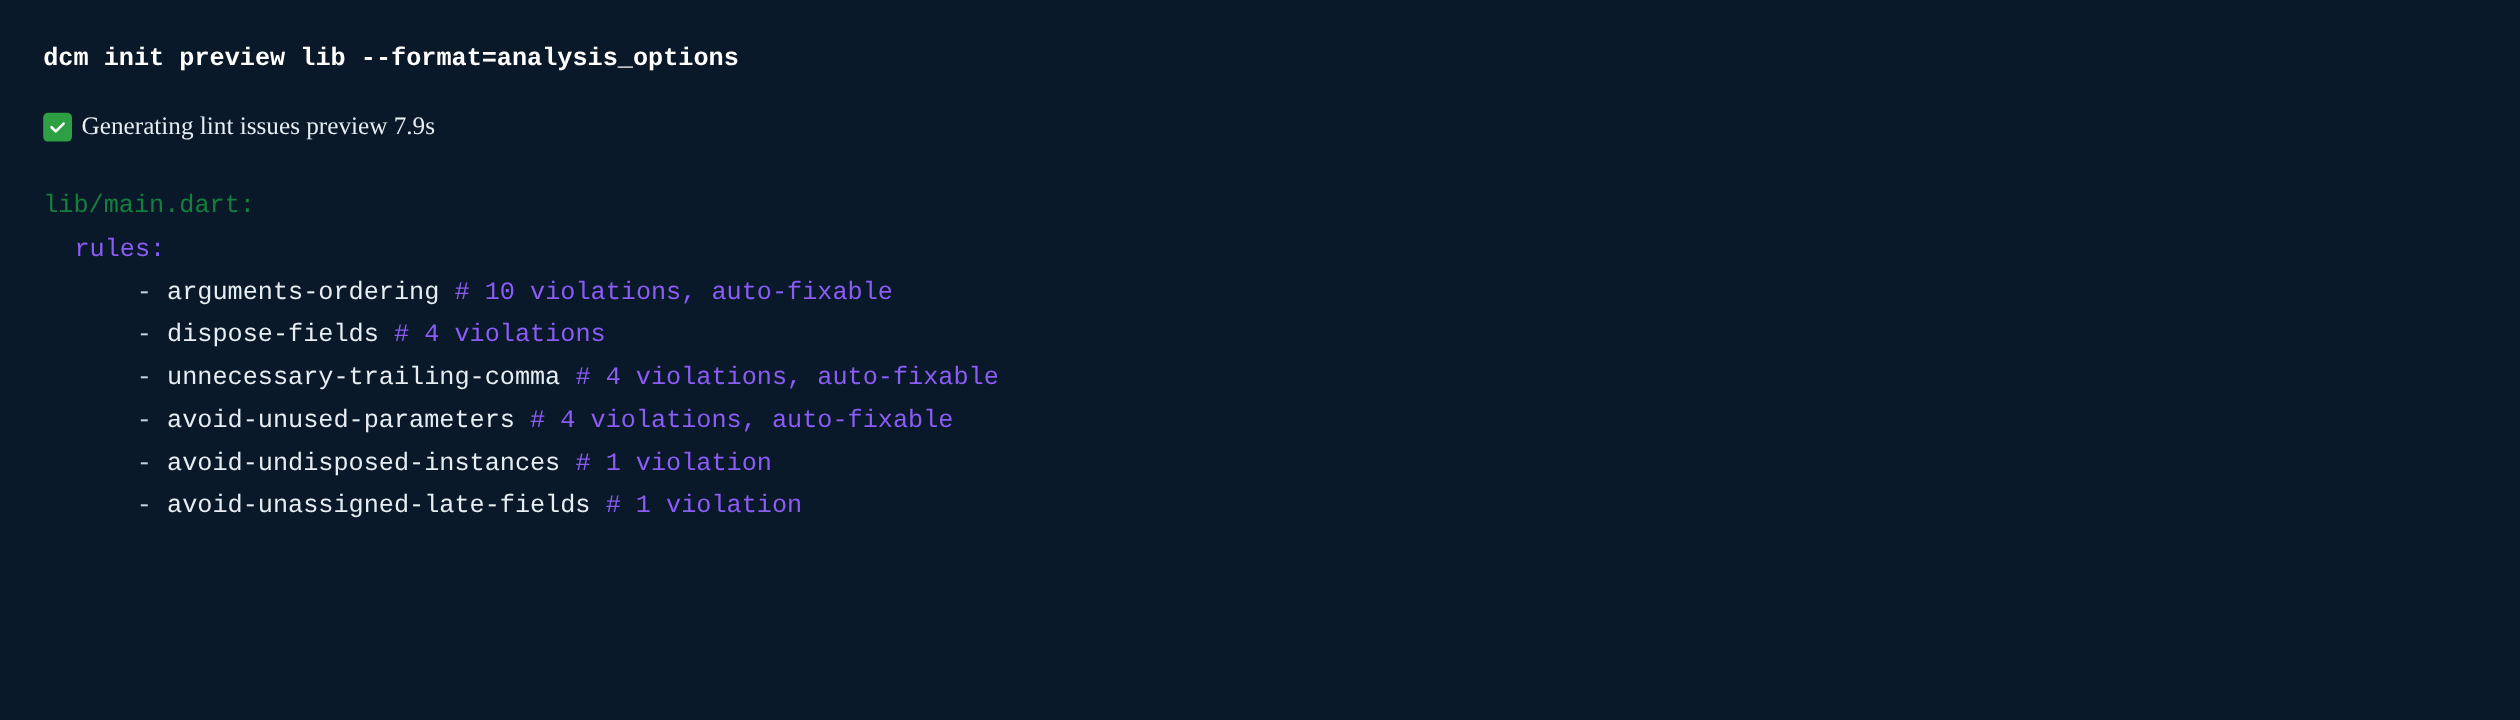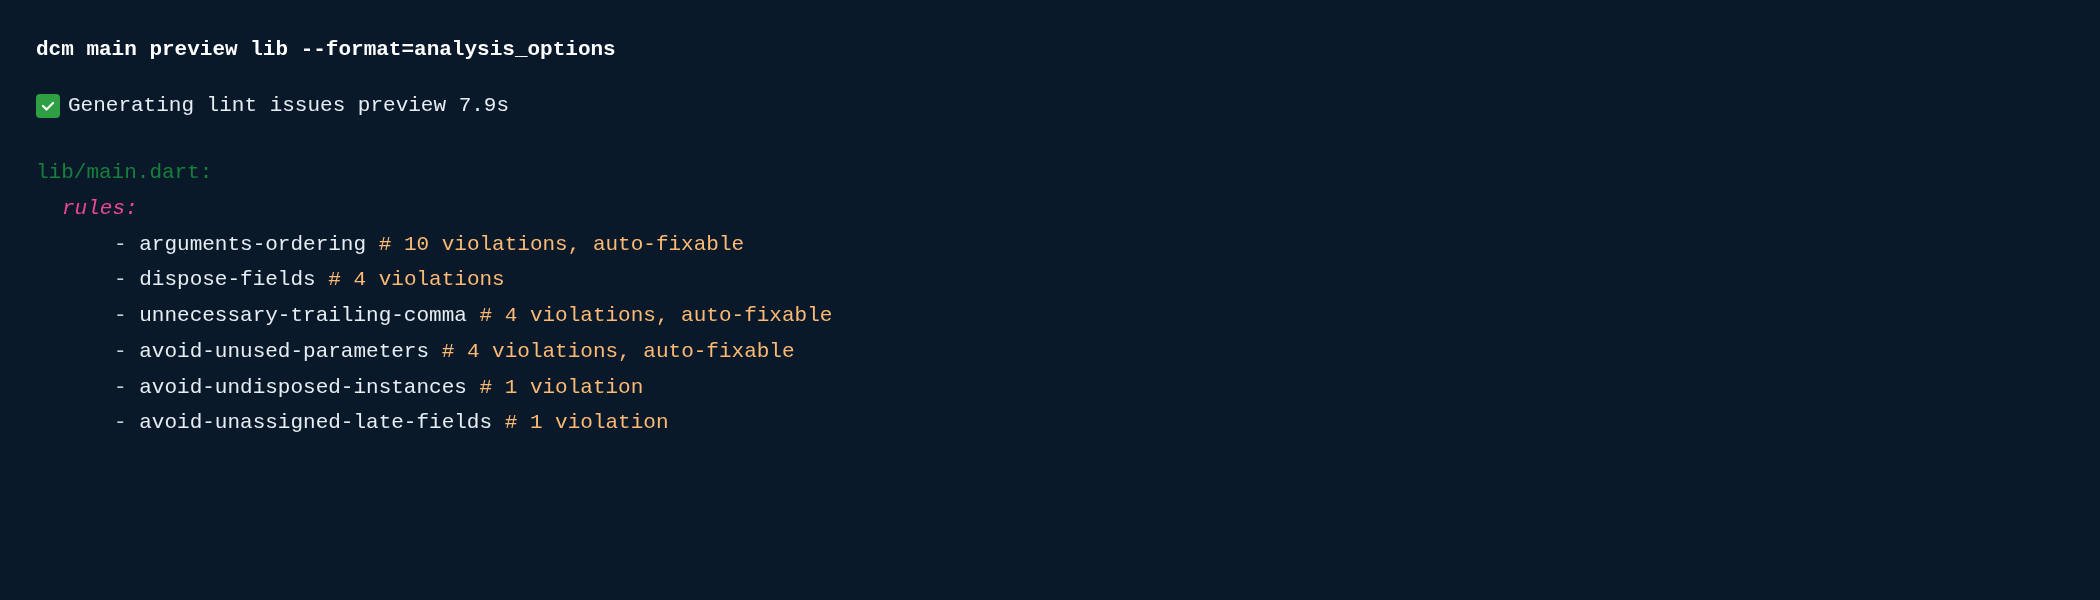--- a/index.html
+++ b/index.html
@@ -23,20 +23,21 @@
       font-weight: bold;
       color: #ffffff;
       margin-bottom: 20px;
     }
 
     .status-line {
       margin-bottom: 32px;
       display: flex;
       align-items: center;
       gap: 8px;
+      font-family: Liberation Serif, serif;
     }
 
     .checkmark {
       display: inline-flex;
       align-items: center;
       justify-content: center;
       width: 24px;
       height: 24px;
       background-color: #2ea043;
       border-radius: 4px;
@@ -47,47 +48,46 @@
 
     .status-text {
       color: #e6edf3;
     }
 
     .file-line {
       color: #15803d;
     }
 
     .rules-label {
-      color: #ec4899;
+      color: #8b5cf6;
       padding-left: 26px;
-      font-style: italic;
     }
 
     .rule-line {
       padding-left: 78px;
       white-space: nowrap;
     }
 
     .bullet {
       color: #c9d1d9;
     }
 
     .rule-name {
       color: #e6edf3;
       text-align: right;
     }
 
     .comment {
-      color: #fdba74;
+      color: #8b5cf6;
     }
   </style>
 </head>
 <body>
 
-<div class="command-line">dcm main preview lib --format=analysis_options</div>
+<div class="command-line">dcm init preview lib --format=analysis_options</div>
 
 <div class="status-line">
   <span class="checkmark">
     <svg width="16" height="16" viewBox="0 0 16 16" fill="none">
       <path d="M3 8L6.5 11.5L13 5" stroke="white" stroke-width="2.2" stroke-linecap="round" stroke-linejoin="round"></path>
     </svg>
   </span>
   <span class="status-text">Generating lint issues preview 7.9s</span>
 </div>
 

